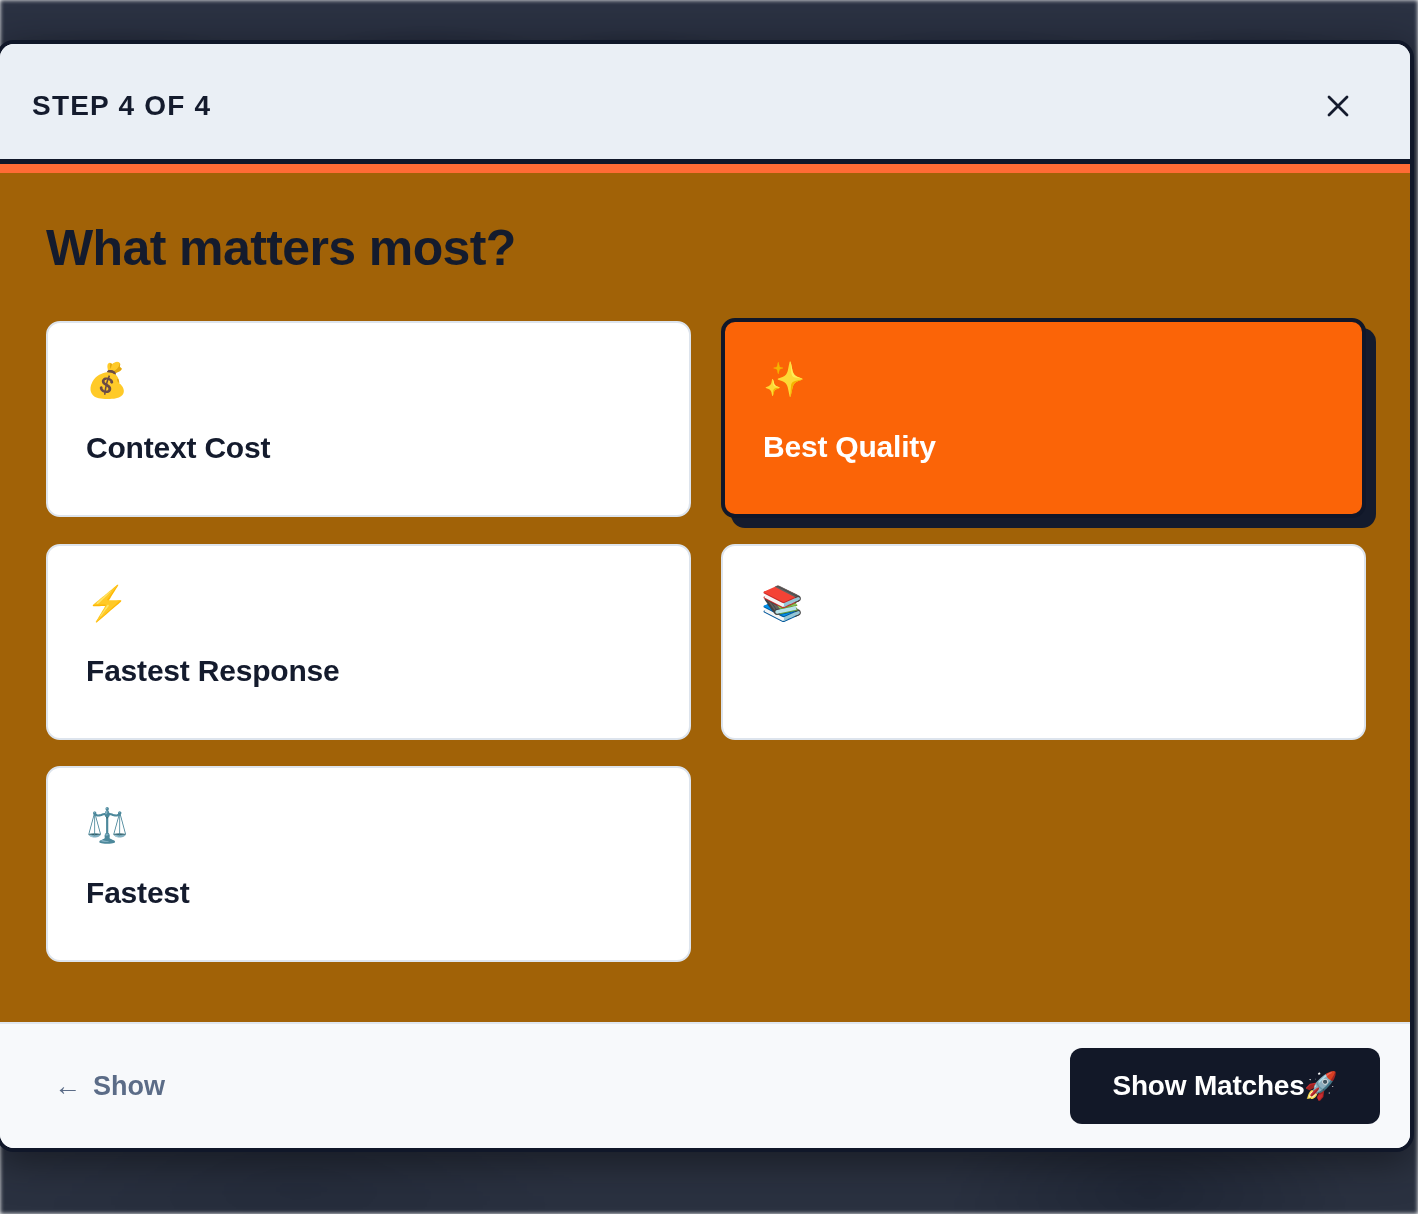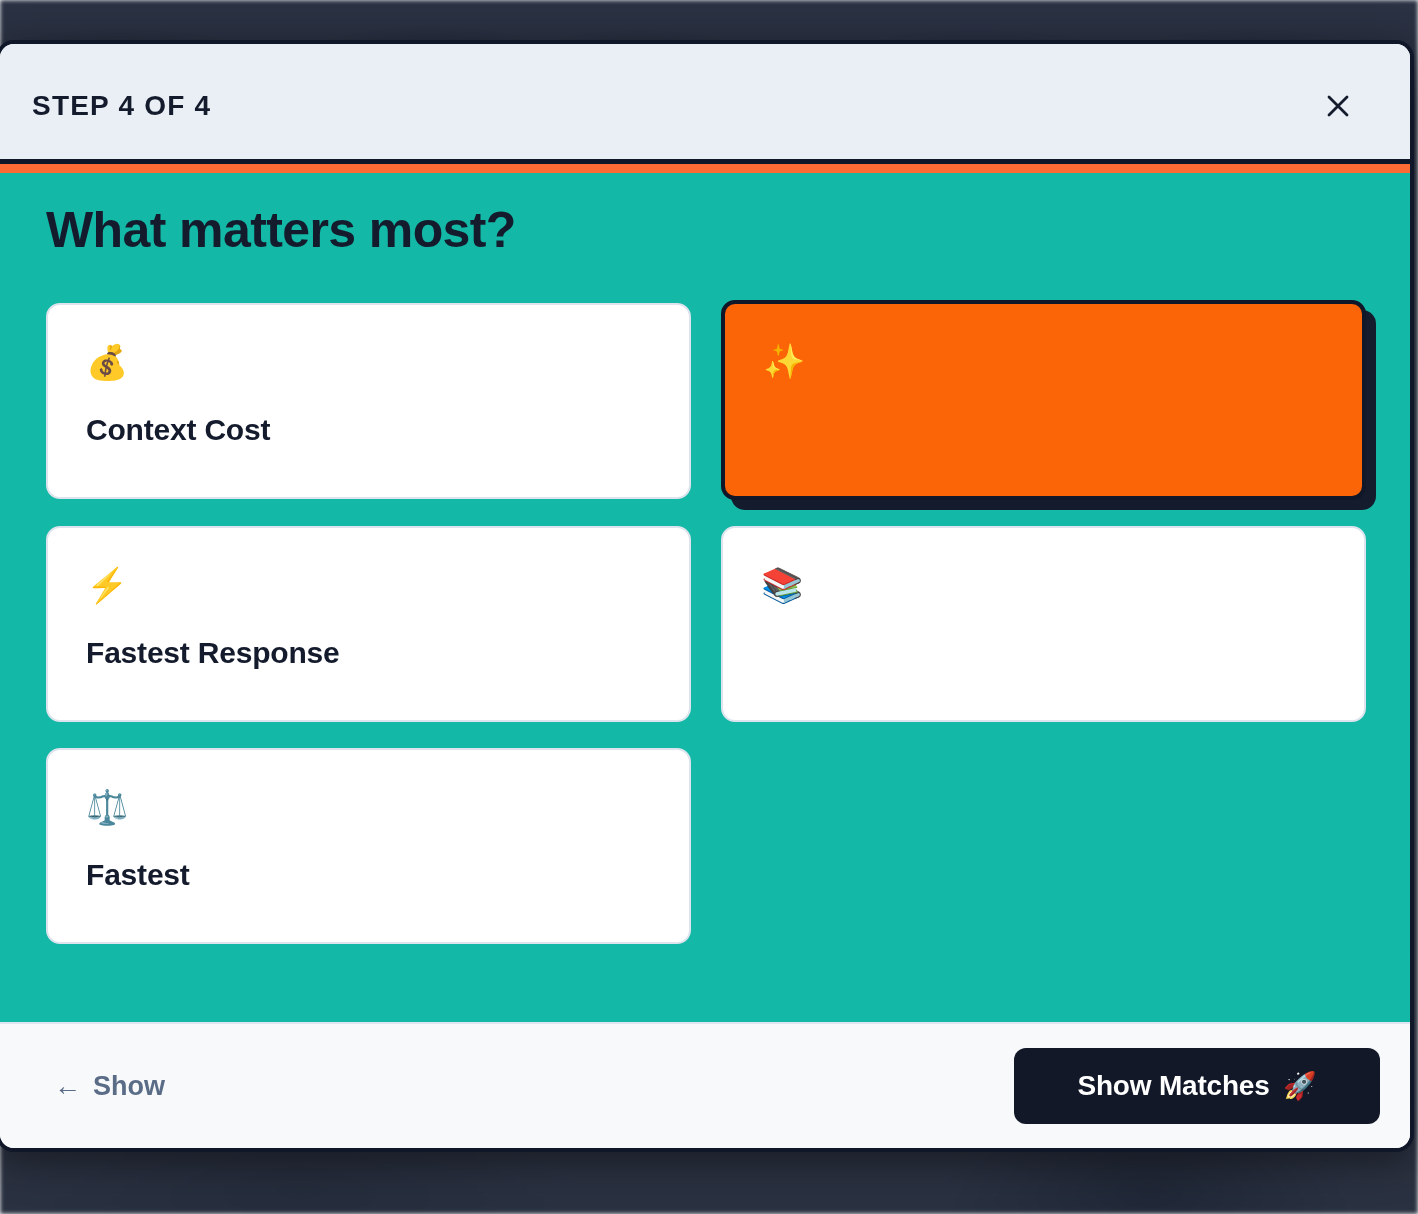--- a/index.html
+++ b/index.html
@@ -76,22 +76,22 @@
   
   #accent-bar {
     height: 9px;
     flex: 0 0 9px;
     background: #ff6b35;
   }
 
   
   #modal-body {
     flex: 1 1 auto;
-    background: #14b8a6;
-    padding: 28px 50px 0 46px;
+    background: #a16207;
+    padding: 46px 50px 0 46px;
     overflow: hidden;
   }
   #page-title {
     font-size: 50px;
     font-weight: 800;
     letter-spacing: -0.6px;
     color: #141b2d;
     margin-bottom: 44px;
   }
 
@@ -153,26 +153,25 @@
     font-size: 27px;
     font-weight: 700;
     color: #5b6c87;
     cursor: pointer;
     font-family: inherit;
   }
   #back-arrow { font-size: 27px; line-height: 1; }
   #show-matches-button {
     display: inline-flex;
     align-items: center;
-    gap: 14px;
     background: #121828;
     color: #ffffff;
     border: none;
     border-radius: 12px;
-    padding: 22px 63px;
+    padding: 22px 42px;
     font-size: 28px;
     font-weight: 700;
     cursor: pointer;
     font-family: inherit;
     letter-spacing: -0.2px;
   }
   #show-matches-emoji { font-size: 27px; line-height: 1; }
 </style>
 </head>
 <body>
@@ -199,20 +198,21 @@
 
     <div id="options-grid">
 
       <div class="option-card">
         <span class="option-emoji">💰</span>
         <div class="option-label">Context Cost</div>
       </div>
 
       <div class="option-card selected">
         <span class="option-emoji">✨</span>
+        <div class="option-label">Best Quality</div>
       </div>
 
       <div class="option-card">
         <span class="option-emoji">⚡</span>
         <div class="option-label">Fastest Response</div>
       </div>
 
       <div class="option-card">
         <span class="option-emoji">📚</span>
       </div>

